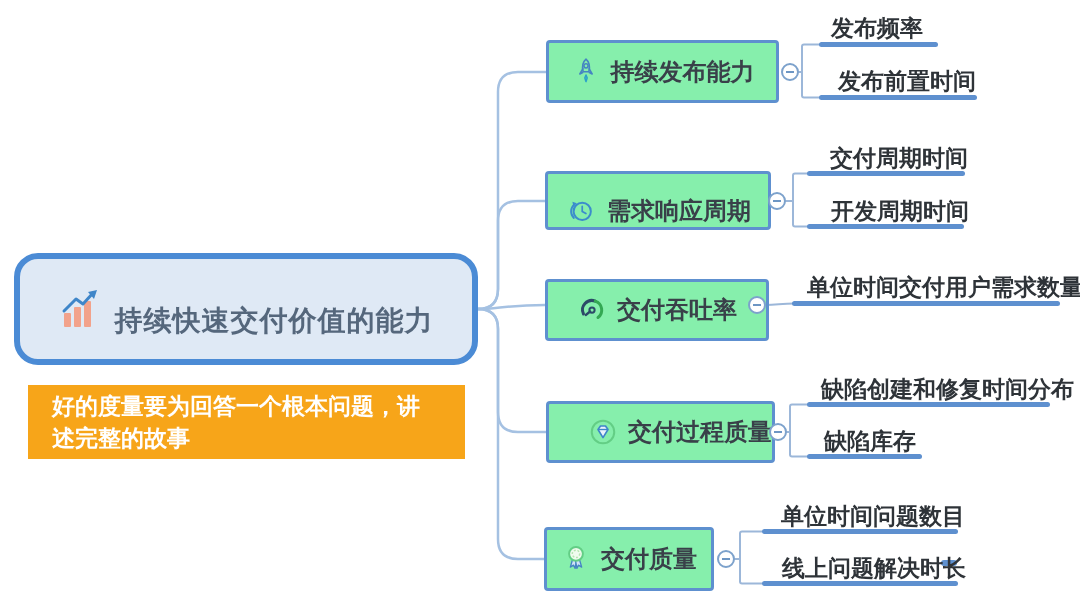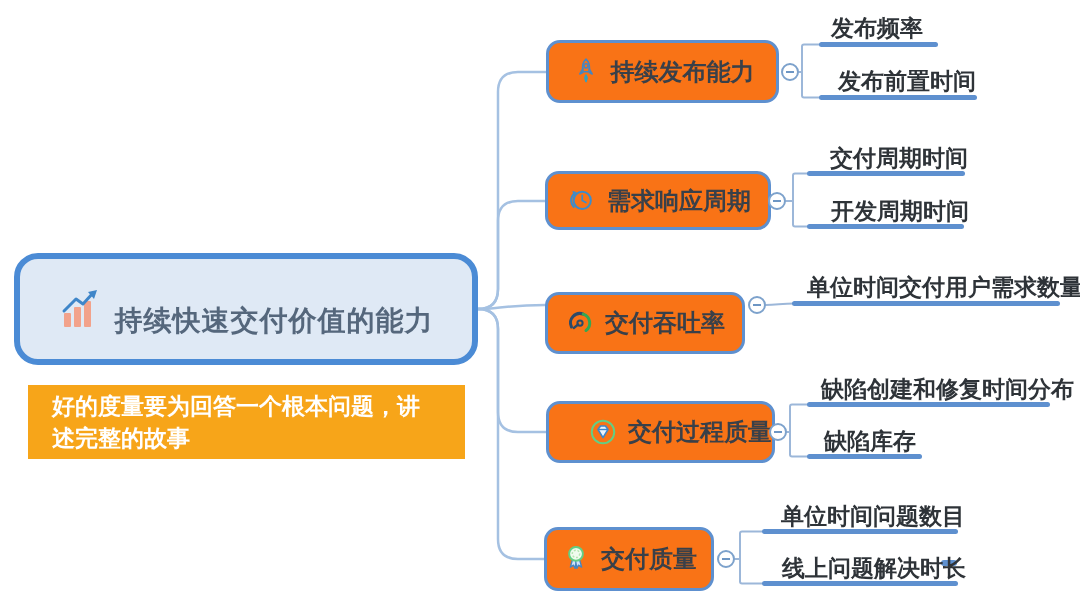--- a/index.html
+++ b/index.html
@@ -3,21 +3,21 @@
 <meta charset="utf-8">
 <style>
   html,body{margin:0;padding:0;background:#fff;}
   .canvas{
     position:relative;width:1080px;height:610px;background:#ffffff;overflow:hidden;
     font-family:"Liberation Sans","DejaVu Sans",sans-serif;
   }
   .connectors{position:absolute;left:0;top:0;width:1080px;height:610px;z-index:1;}
   .node{
     position:absolute;display:flex;align-items:center;justify-content:center;
-    background:#f97316;border:3px solid #5e90cf;border-radius:14px;
+    background:#86efac;border:3px solid #5e90cf;border-radius:4px;
     box-sizing:border-box;z-index:3;gap:10px;cursor:pointer;
   }
   .node .label{font-size:24px;font-weight:700;color:#394049;white-space:nowrap;}
   .root{
     left:14px;top:253px;width:464px;height:112px;
     border:6px solid #4b8bd5;border-radius:24px;background:#dfe9f5;gap:12px;
   }
   .root .label{font-size:28px;font-weight:600;color:#55677c;letter-spacing:1px;margin-top:24px;}
   .note{
     position:absolute;left:28px;top:385px;width:437px;height:74px;background:#f7a519;
@@ -96,40 +96,40 @@
     <span class="label">持续发布能力</span>
   </div>
   <div class="minus" style="left:781px;top:63px;">
       <span></span>
     </div>
   <div class="child-label" style="left:831px;top:13px;">发布频率</div>
   <div class="underline" style="left:819px;top:42px;width:119px;"></div>
   <div class="child-label" style="left:838px;top:66px;">发布前置时间</div>
   <div class="underline" style="left:819px;top:95px;width:158px;"></div>
 
-  <div class="node" style="left:545px;top:171px;width:226px;height:59px;">
+  <div class="node" style="left:545px;top:171px;width:226px;height:59px;align-items:flex-end;">
     <span class="icon">
       <svg width="32" height="30" viewBox="0 0 26 24" fill="none" stroke="#3b8ccc" stroke-width="1.6" stroke-linecap="round">
         <circle cx="14" cy="11.5" r="7"></circle>
         <path d="M14 7.5 L14 11.5 L17 13.2" stroke-width="1.4"></path>
         <path d="M7.2 16.8 C4.2 14 4.2 9 7.4 6"></path>
         <polygon points="6,3.6 9.6,4.8 6.9,7.8" fill="#3b8ccc" stroke="none"></polygon>
       </svg>
     </span>
     <span class="label">需求响应周期</span>
   </div>
   <div class="minus" style="left:768px;top:192px;">
       <span></span>
     </div>
   <div class="child-label" style="left:830px;top:143px;">交付周期时间</div>
   <div class="underline" style="left:807px;top:171px;width:158px;"></div>
   <div class="child-label" style="left:831px;top:196px;">开发周期时间</div>
   <div class="underline" style="left:807px;top:224px;width:157px;"></div>
 
-  <div class="node" style="left:545px;top:292px;width:200px;height:62px;">
+  <div class="node" style="left:545px;top:279px;width:224px;height:62px;">
     <span class="icon">
       <svg width="30" height="30" viewBox="0 0 24 24" fill="none" stroke-linecap="round">
         <path d="M5.2 15.2 A7.5 7.5 0 0 1 14.6 4.9" stroke="#2c4a68" stroke-width="2.4"></path>
         <path d="M14.6 4.9 A7.5 7.5 0 0 1 16.8 18.0" stroke="#34a853" stroke-width="2.4"></path>
         <circle cx="12" cy="12" r="2.1" stroke="#2c4a68" stroke-width="1.6"></circle>
         <path d="M10.5 13.2 L7 16" stroke="#2c4a68" stroke-width="1.8"></path>
       </svg>
     </span>
     <span class="label">交付吞吐率</span>
   </div>

